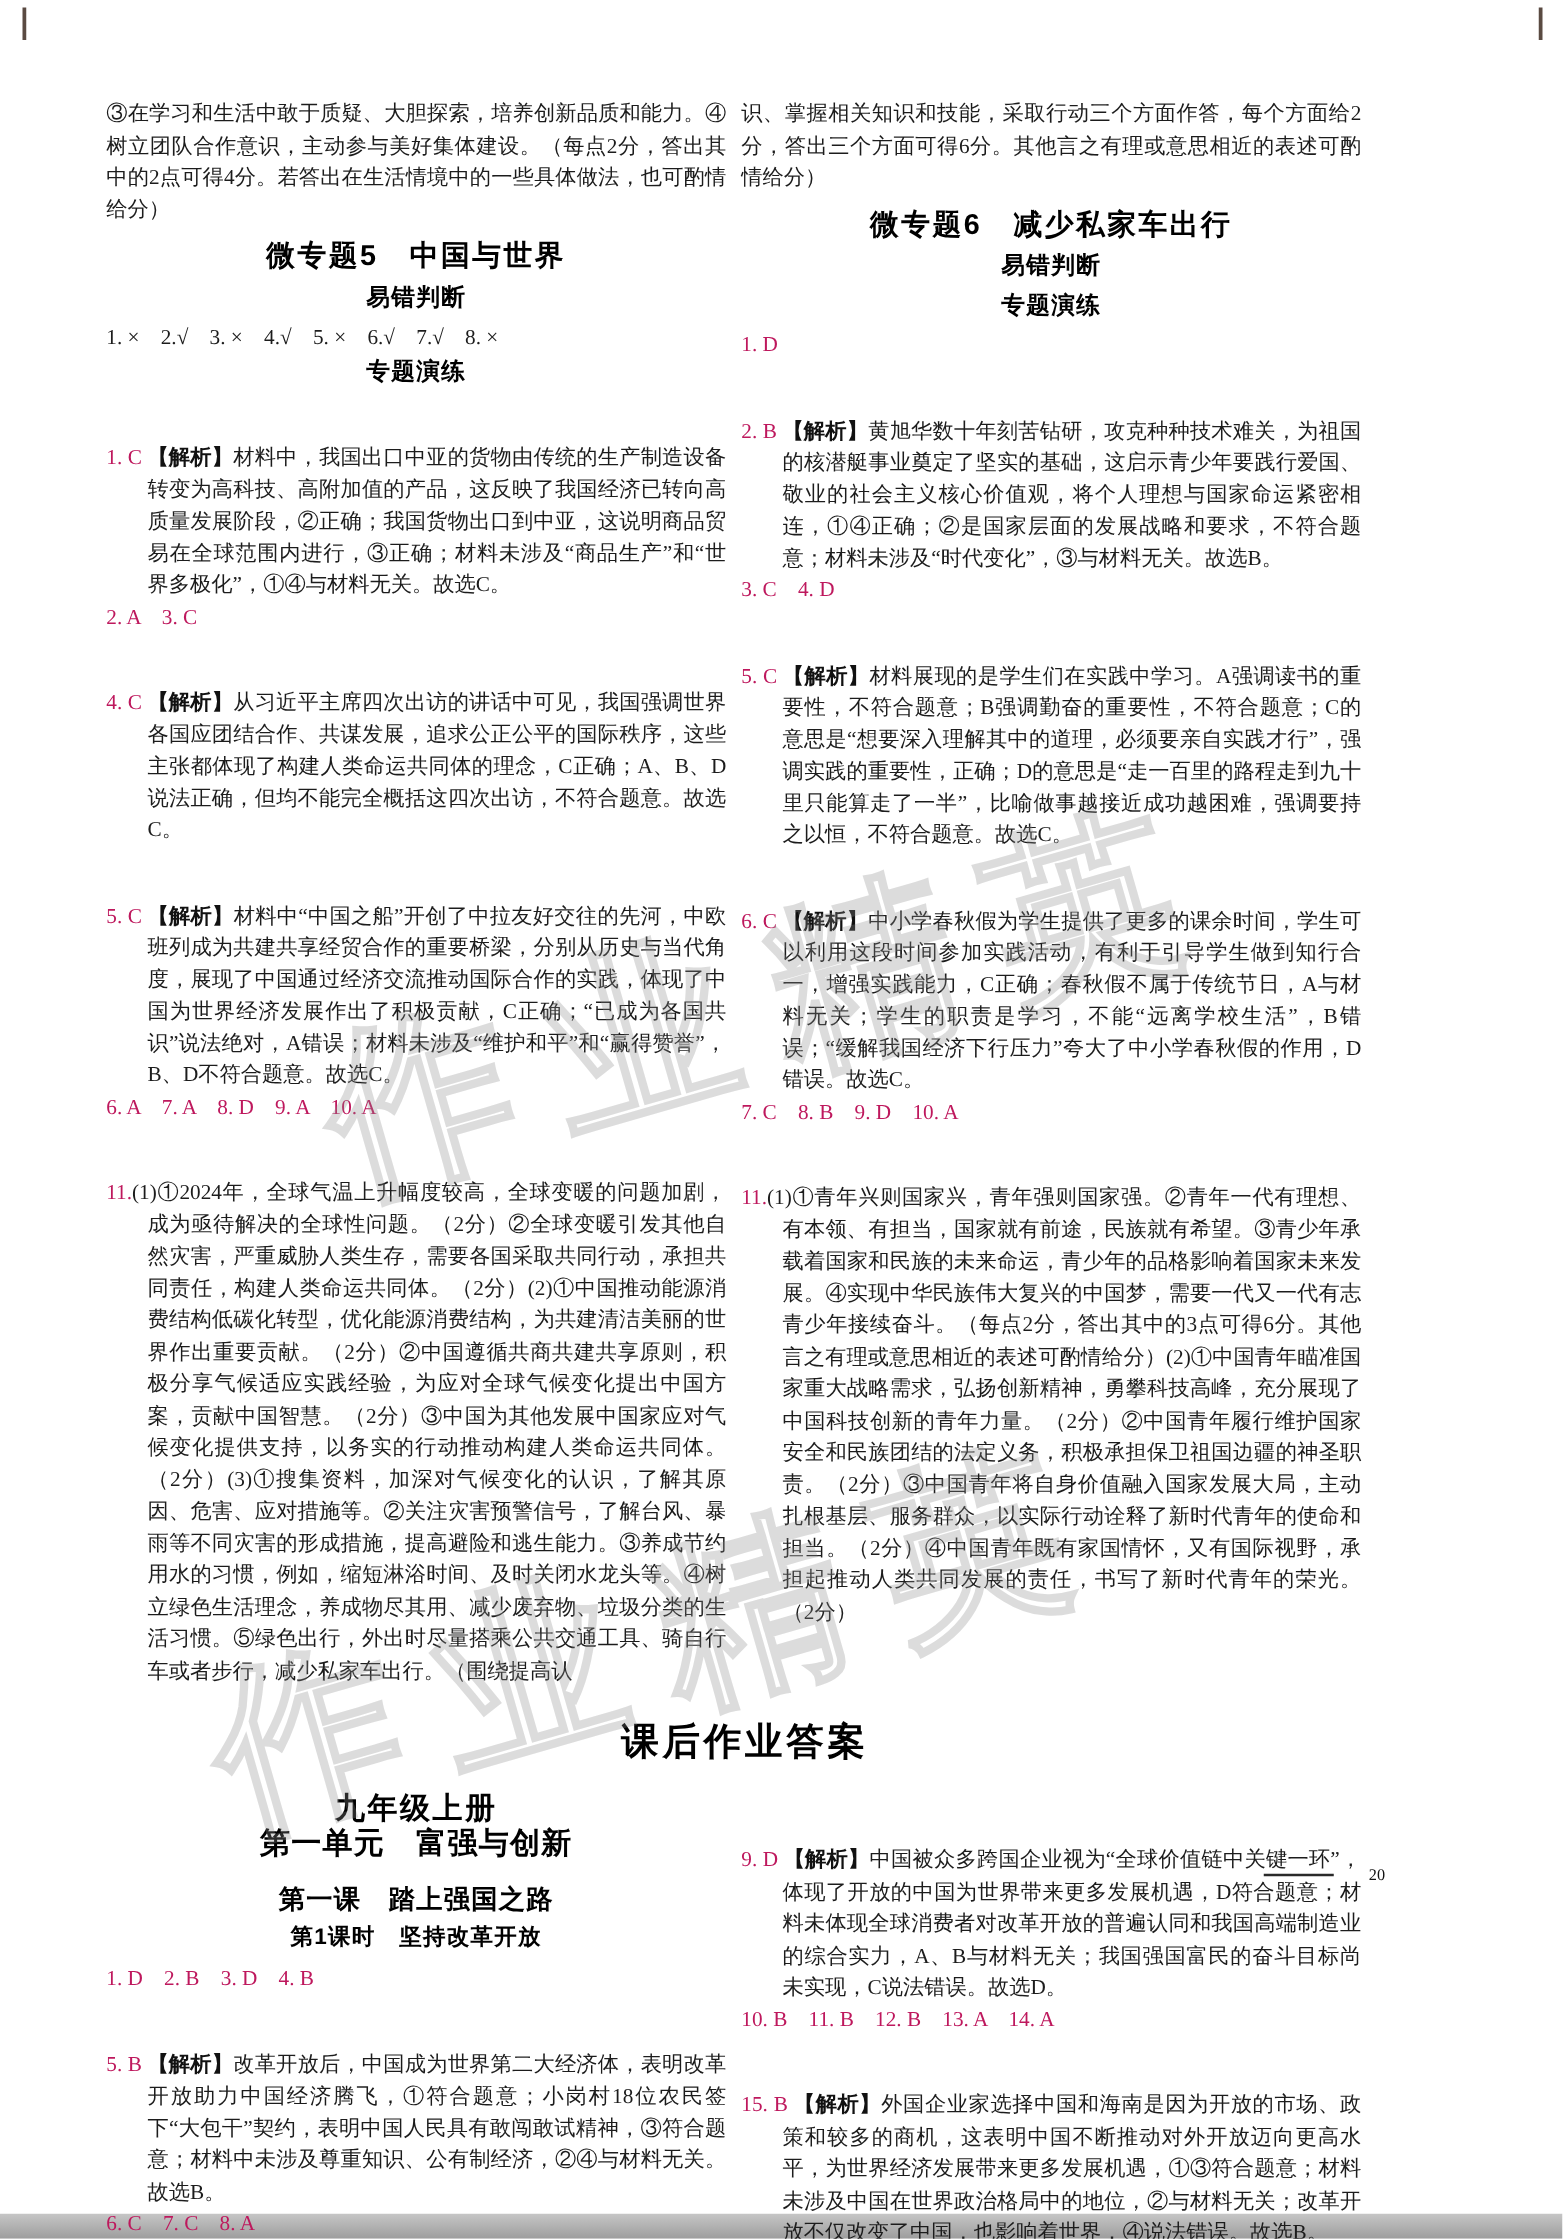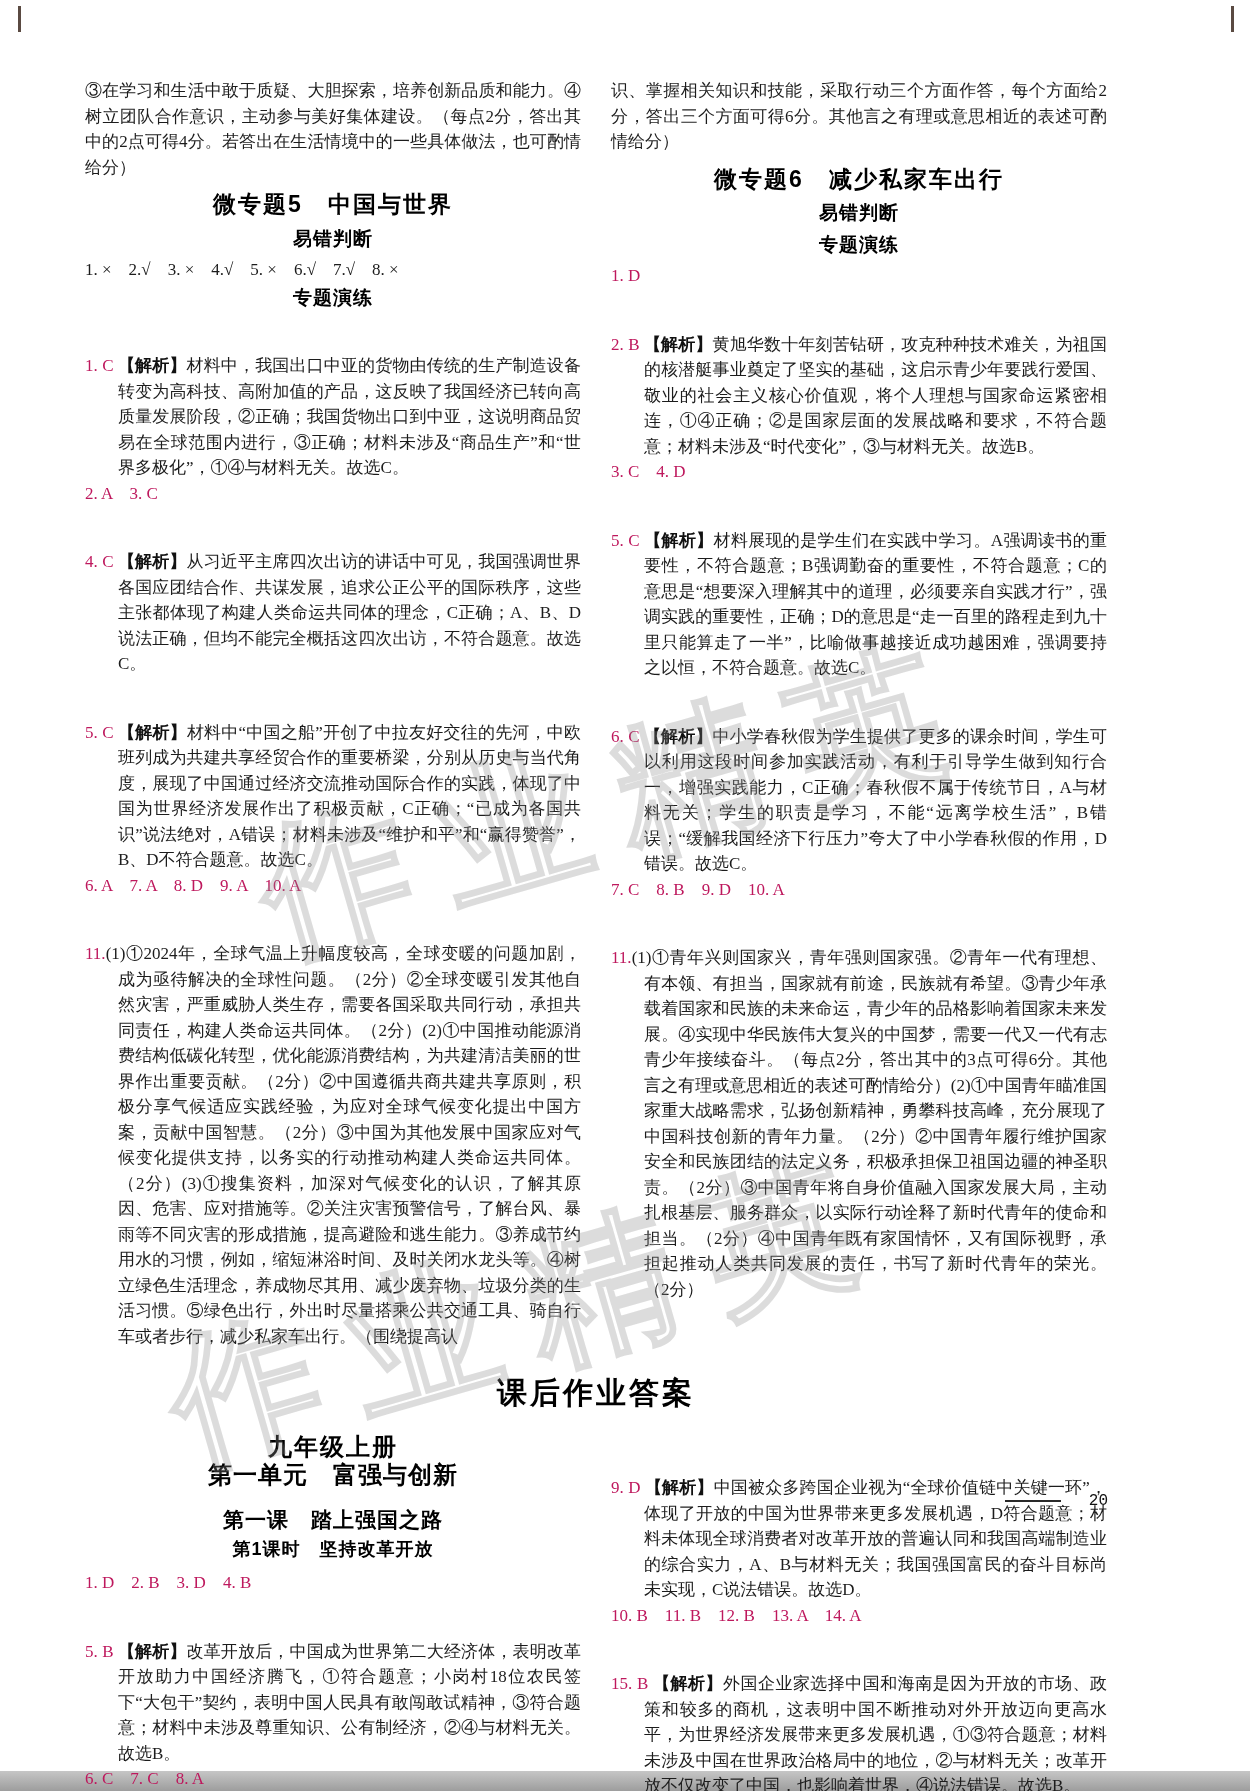--- a/index.html
+++ b/index.html
@@ -38,21 +38,21 @@
     pointer-events: none;
     z-index: 3;
     opacity: .55;
   }
   .wm1 { left: 250px; top: 700px; }
   .wm2 { left: 160px; top: 1210px; }
 
   .content {
     position: absolute; left: 85px; top: 78px; width: 1022px; z-index: 1;
   }
-  .cols { display: flex; gap: 30px; }
+  .cols { display: flex; gap: 12px; }
   .col {
     width: 496px;
     font-size: 17px;
     line-height: 25.5px;
     text-align: justify;
   }
   p { margin: 0; }
   .ans { padding-left: 33px; text-indent: -33px; margin-top: 43px; }
   .plain { padding-left: 0; }
   .tag {
@@ -68,22 +68,22 @@
   .big-title { font-size: 30px; font-weight: 700; text-align: center; margin: 24px 0 18px; letter-spacing: 3px;
                font-family: "Liberation Sans", "DejaVu Sans", sans-serif; }
   .book   { font-size: 24px; font-weight: 700; margin: 2px 0; letter-spacing: 2px; }
   .unit   { font-size: 24px; font-weight: 700; margin: 2px 0 20px; letter-spacing: 1px; }
   .lesson { font-size: 21px; font-weight: 700; margin: 2px 0; letter-spacing: 1px; }
   .period { font-size: 18px; font-weight: 700; margin: 4px 0 8px; letter-spacing: 1px; }
 
   .pagenum {
     position: absolute; top: 1492px; right: 142px;
     display: flex; align-items: center; gap: 28px;
-    font-size: 16px; color: #111; z-index: 2;
-    font-family: Liberation Mono, monospace;
+    font-size: 13px; color: #111; z-index: 2;
+    font-family: Liberation Serif, serif;
   }
   .pn-line { width: 56px; height: 2px; background: #2a2a2a; }
 </style>
 </head>
 <body>
 
 <div class="page">
 
   <div class="regmark tl"></div>
   <div class="regmark tr"></div>

